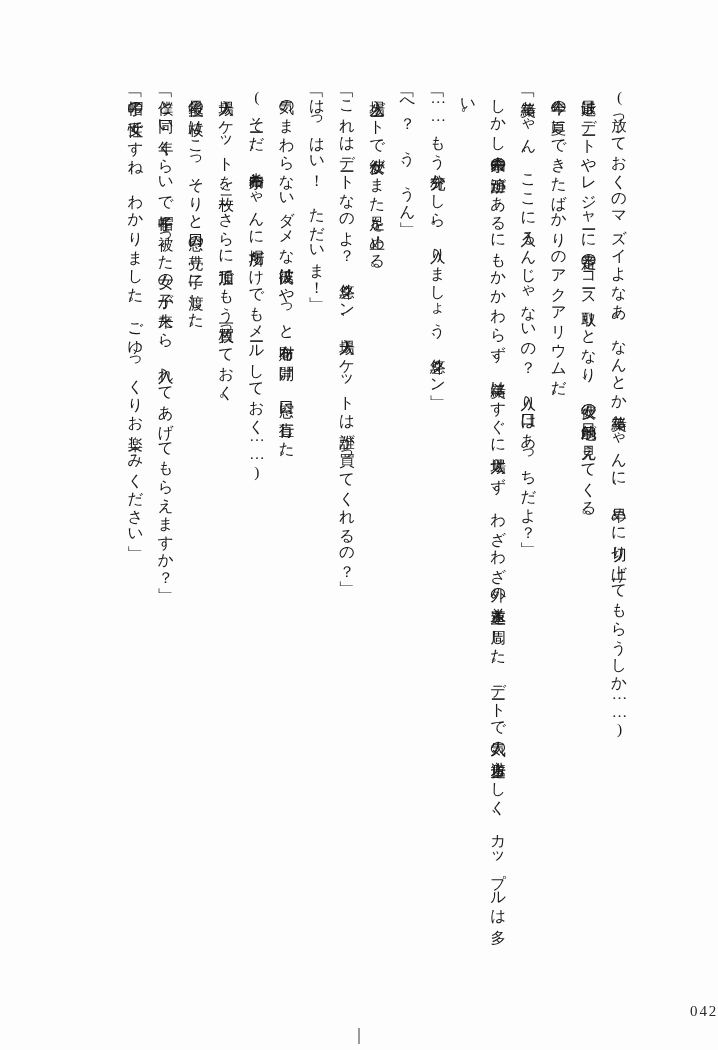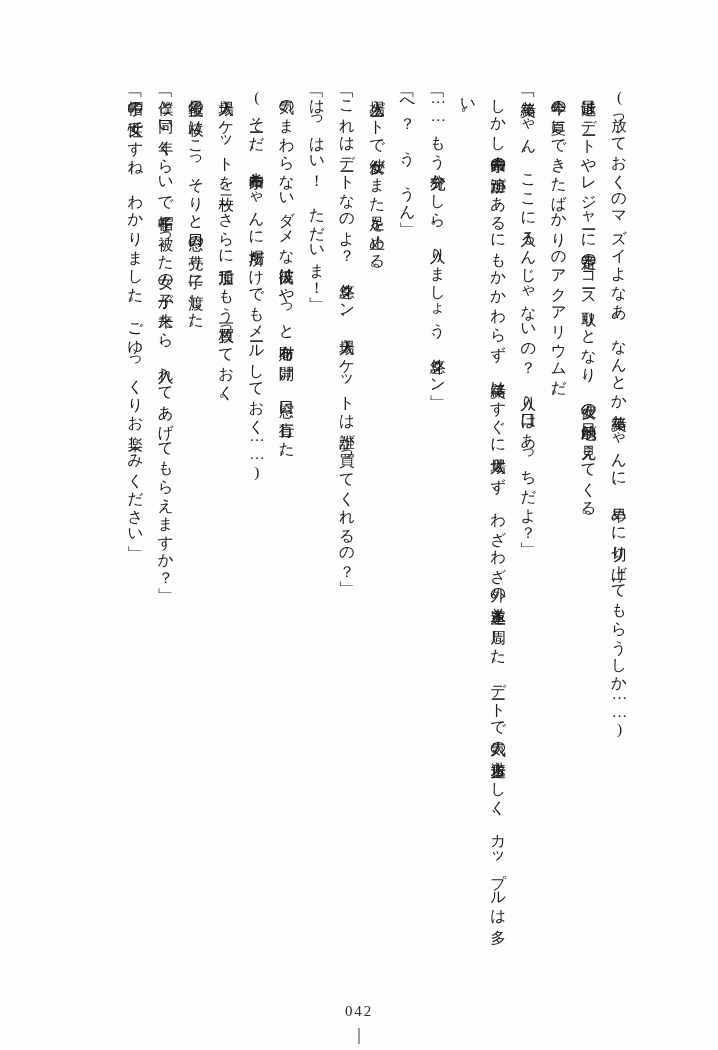--- a/index.html
+++ b/index.html
@@ -43,21 +43,21 @@
     padding: 0;
     text-indent: 0;
   }
 
   
   #page-number {
     position: absolute;
     bottom: 30px;
     left: 0;
     right: 0;
-    text-align: center;
+    text-align: right;
     font-family: "Liberation Serif", "DejaVu Serif", serif;
     font-size: 15px;
     letter-spacing: 0.12em;
     color: #2a2a2a;
   }
 
   
   #bottom-tick {
     position: absolute;
     bottom: 6px;

